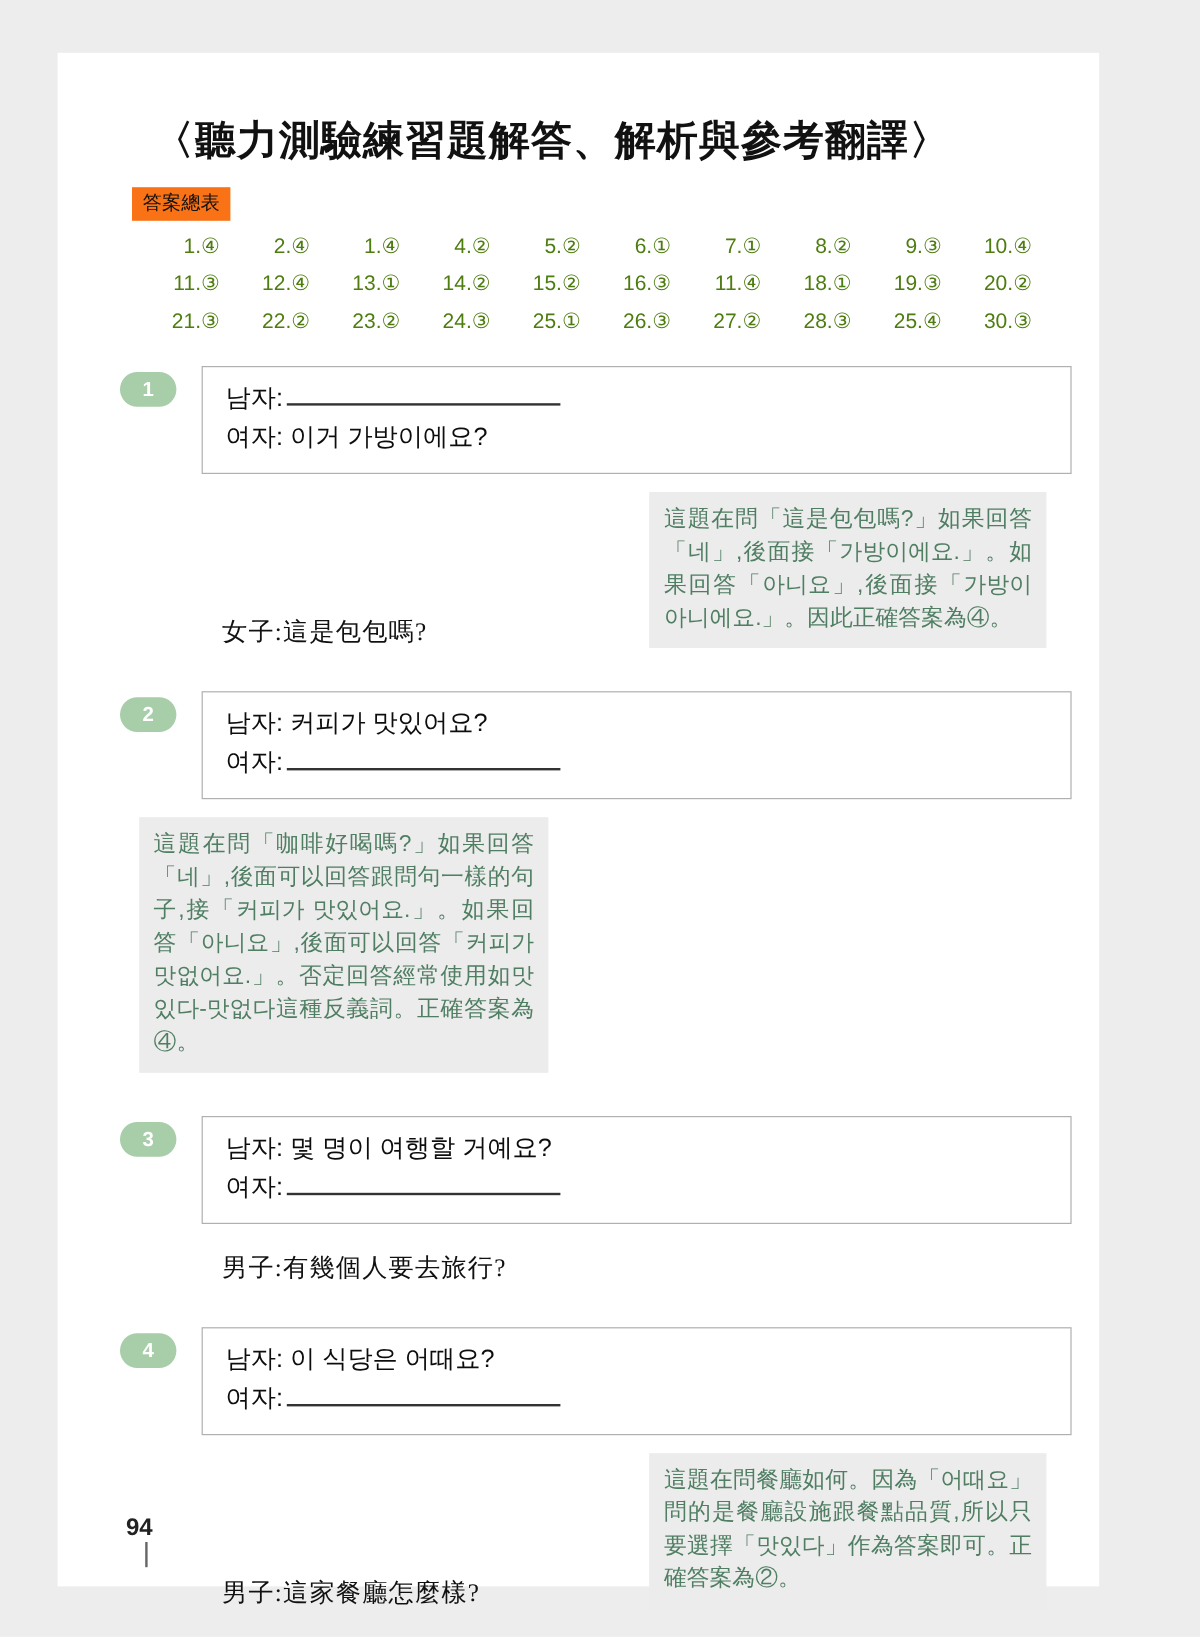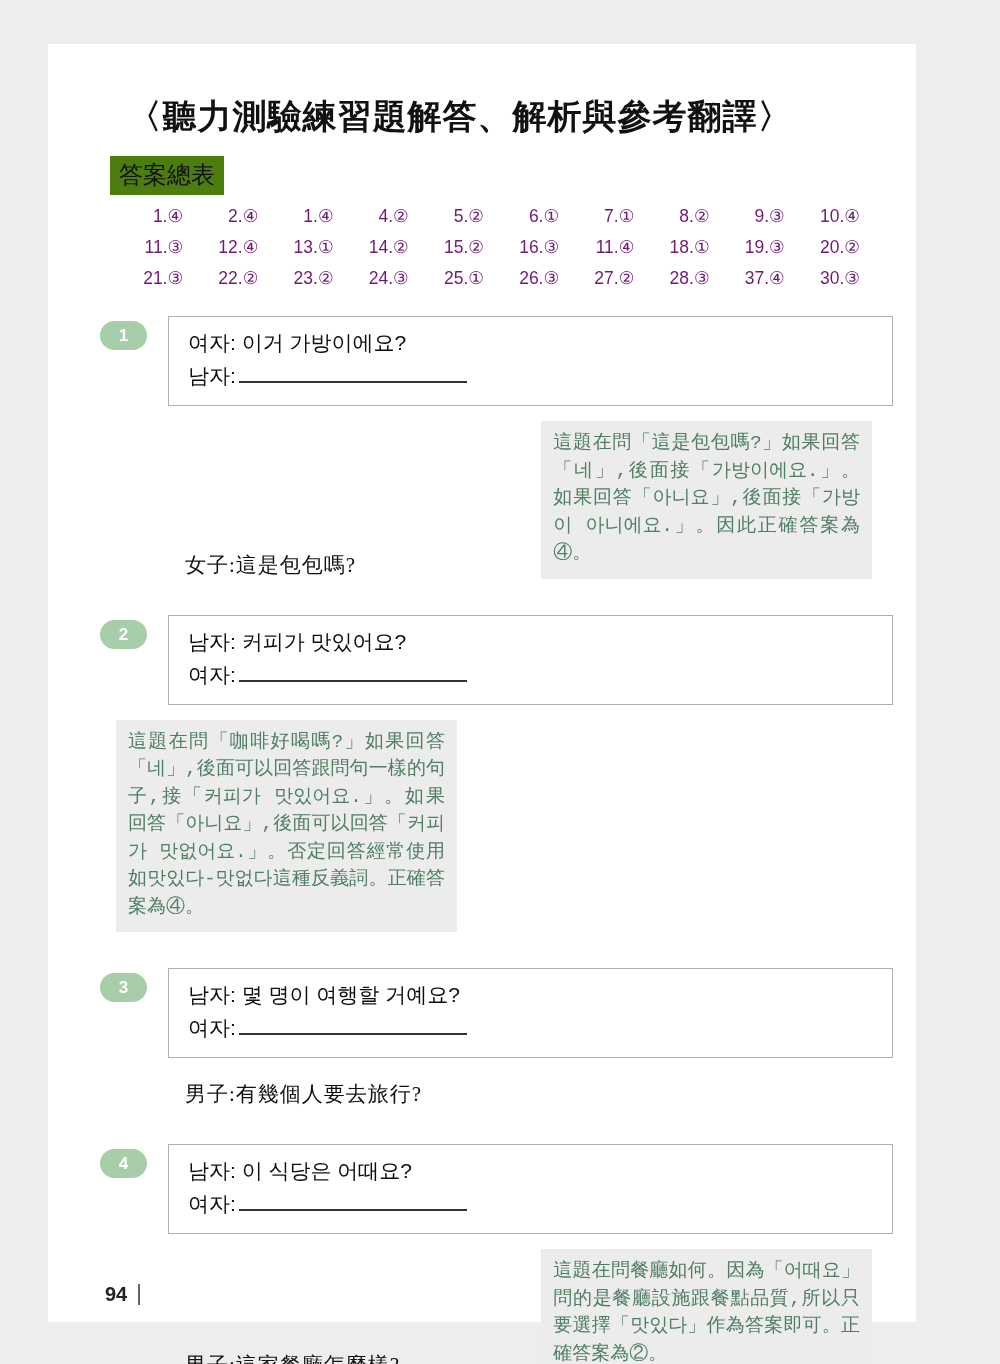--- a/index.html
+++ b/index.html
@@ -21,37 +21,37 @@
   .page-title {
     text-align: center;
     font-size: 34px;
     font-weight: bold;
     letter-spacing: 1px;
     margin: 0 60px 0 0;
     color: #111;
   }
   .answer-label {
     display: inline-block;
-    background: #4d7c0f;
-    font-size: 24px;
+    background: #f97316;
+    font-size: 16px;
     padding: 3px 9px 4px 9px;
     margin: 16px 0 0 2px;
     color: #111;
   }
   .answer-grid {
     display: grid;
     grid-template-columns: repeat(10, 1fr);
     width: 752px;
     margin-top: 6px;
   }
   .answer-cell {
     text-align: right;
     font-size: 17.5px;
     line-height: 31px;
-    color: #701a75;
+    color: #4d7c0f;
     white-space: nowrap;
   }
 
   .q-block { position: relative; margin-top: 36px; }
   .q-block.first { margin-top: 22px; }
   .q-badge {
     position: absolute;
     left: -8px; top: 5px;
     width: 47px; height: 29px;
     border-radius: 15px;
@@ -94,31 +94,31 @@
     font-size: 21px;
     letter-spacing: 1px;
     color: #111;
   }
   .explanation {
     margin-left: 8px;
     width: 341px;
     box-sizing: border-box;
     background: #ececec;
     color: #4f7e62;
-    font-family: Liberation Mono, monospace;
+    font-family: Liberation Sans, sans-serif;
     font-size: 19px;
     line-height: 27.5px;
     padding: 9px 12px 11px 12px;
     text-align: justify;
   }
 
   .footer {
     position: absolute;
     left: 57px; bottom: 16px;
-    display: flex; align-items: center;
+    display: flex; align-items: center; flex-direction: column;
   }
   .footer .page-num { font-size: 20px; font-weight: bold; color: #222; }
   .footer .divider {
     display: inline-block;
     width: 2px; height: 21px;
     background: #666;
     margin-left: 11px;
   }
 </style>
 </head>
@@ -153,30 +153,30 @@
       <span class="answer-cell">19.③</span>
       <span class="answer-cell">20.②</span>
       <span class="answer-cell">21.③</span>
       <span class="answer-cell">22.②</span>
       <span class="answer-cell">23.②</span>
       <span class="answer-cell">24.③</span>
       <span class="answer-cell">25.①</span>
       <span class="answer-cell">26.③</span>
       <span class="answer-cell">27.②</span>
       <span class="answer-cell">28.③</span>
-      <span class="answer-cell">37.④</span>
+      <span class="answer-cell">25.④</span>
       <span class="answer-cell">30.③</span>
     </div>
 
     
     <div class="q-block first">
       <div class="q-badge">1</div>
       <div class="q-box">
+        <div class="dlg-line"><span>남자:</span><span class="blank-line"></span></div>
         <div class="dlg-line">여자: 이거 가방이에요?</div>
-        <div class="dlg-line"><span>남자:</span><span class="blank-line"></span></div>
       </div>
       <div class="qa-row">
         <div class="translation">女子:這是包包嗎?</div>
         <div class="explanation">這題在問「這是包包嗎?」如果回答「네」,後面接「가방이에요.」。如果回答「아니요」,後面接「가방이 아니에요.」。因此正確答案為④。</div>
       </div>
     </div>
 
     
     <div class="q-block">
       <div class="q-badge">2</div>

